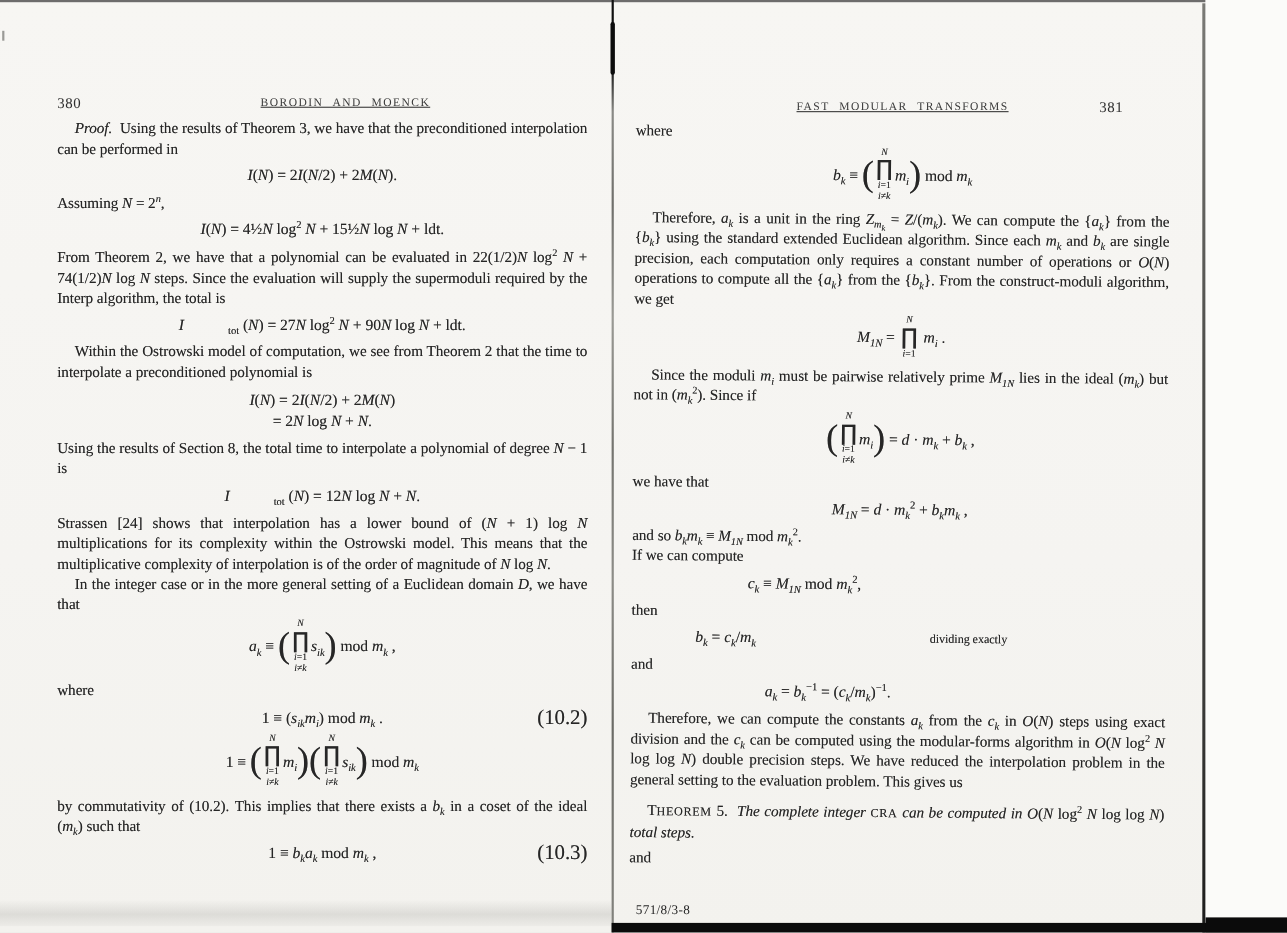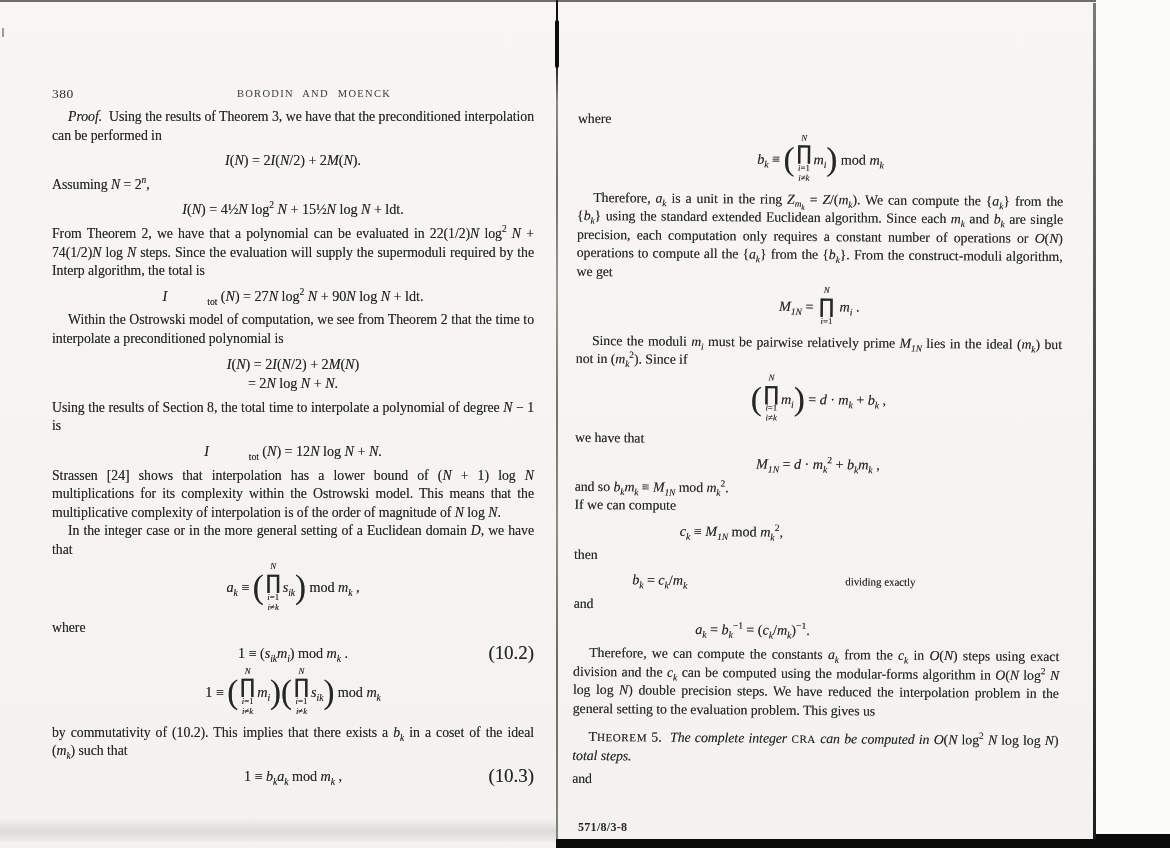--- a/index.html
+++ b/index.html
@@ -25,21 +25,21 @@
 
   
   .page{position:absolute;top:0;height:848px;}
   .page.left{left:0;width:598px;}
   .page.right{left:562px;width:531px;}
   .phead{position:absolute;left:52px;right:22px;top:86px;height:18px;}
   .page.right .phead{left:16px;right:30px;top:90px;}
   .pnum{position:absolute;top:0;font-size:13.5px;color:#2e2e2e;letter-spacing:.5px;}
   .page.left .pnum{left:0;}
   .page.right .pnum{right:42px;}
-  .rhead{display:block;text-align:center;font-size:10.5px;letter-spacing:1.3px;word-spacing:5px;color:#3a3a3a;padding-top:2px;}
+  .rhead{display:block;text-align:center;font-size:10.5px;letter-spacing:1.3px;word-spacing:5px;color:#3a3a3a;padding-top:2px;text-decoration:underline;}
 
   .pbody{position:absolute;top:108px;left:52px;width:482px;
     font-size:13.8px;line-height:18.6px;text-align:justify;letter-spacing:-.05px;
     text-shadow:0 0 .3px rgba(40,40,40,.55);}
   .page.right .pbody{top:112px;left:16px;width:486px;transform:rotate(.5deg);transform-origin:50% 0;}
 
   p{margin:0;}
   .ind{text-indent:16px;}
   .gap-top{margin-top:2px;}
 
@@ -65,21 +65,21 @@
 
   
   .prod{display:inline-flex;flex-direction:column;align-items:center;vertical-align:middle;
     line-height:1;margin:0 2px;position:relative;top:-2px;}
   .prod .lim{font-size:8.8px;line-height:1.12;letter-spacing:0;}
   .prod .sym{font-size:20px;line-height:1.02;font-style:normal;font-family:"DejaVu Sans",sans-serif;}
   .bp{font-size:33px;line-height:0;vertical-align:middle;font-weight:400;position:relative;top:-2px;
     font-family:"Liberation Serif",serif;}
 
   .thm{margin:10px 0 4px 0;text-indent:16px;}
-  .sig{position:absolute;left:16px;bottom:13px;font-size:12px;letter-spacing:.3px;font-weight:bold;}
+  .sig{position:absolute;left:16px;bottom:13px;font-size:12px;letter-spacing:.3px;}
 </style>
 </head>
 <body>
 
 <div class="canvas">
 
   <div class="edge-top"></div>
   <div class="artifact"></div>
 
   <section class="page left">
@@ -130,20 +130,24 @@
         <span class="eqc">1 ≡ <i>b</i><sub>k</sub><i>a</i><sub>k</sub> mod <i>m</i><sub>k</sub> ,</span>
         <span class="eqn">(10.3)</span>
       </div>
     </div>
   </section>
 
   <div class="spine"></div>
   <div class="spine-blob"></div>
 
   <section class="page right">
+    <header class="phead">
+      <span class="rhead">FAST MODULAR TRANSFORMS</span>
+      <span class="pnum">381</span>
+    </header>
     <div class="pbody">
       <p>where</p>
       <div class="eq tall"><i>b</i><sub>k</sub> ≡ <span class="bp">(</span><span class="prod">
             <span class="lim"><i>N</i></span>
             <span class="sym">∏</span>
             <span class="lim"><i>i</i>=1</span>
             <span class="lim"><i>i</i>≠<i>k</i></span>
           </span><i>m</i><sub>i</sub><span class="bp">)</span> mod <i>m</i><sub>k</sub></div>
       <p class="ind gap-top">Therefore, <i>a</i><sub>k</sub> is a unit in the ring <i>Z</i><sub><i>m</i><sub>k</sub></sub> = <i>Z</i>/(<i>m</i><sub>k</sub>). We can compute the {<i>a</i><sub>k</sub>} from the {<i>b</i><sub>k</sub>} using the standard extended Euclidean algorithm. Since each <i>m</i><sub>k</sub> and <i>b</i><sub>k</sub> are single precision, each computation only requires a constant number of operations or <i>O</i>(<i>N</i>) operations to compute all the {<i>a</i><sub>k</sub>} from the {<i>b</i><sub>k</sub>}. From the construct-moduli algorithm, we get</p>
       <div class="eq tall"><i>M</i><sub>1<i>N</i></sub> = <span class="prod">

